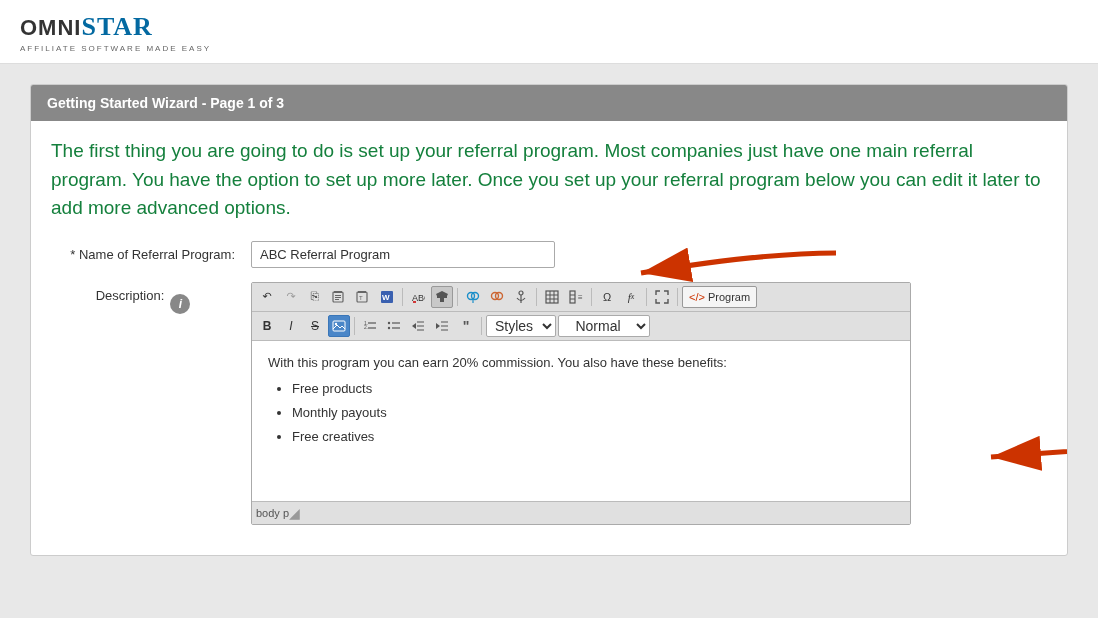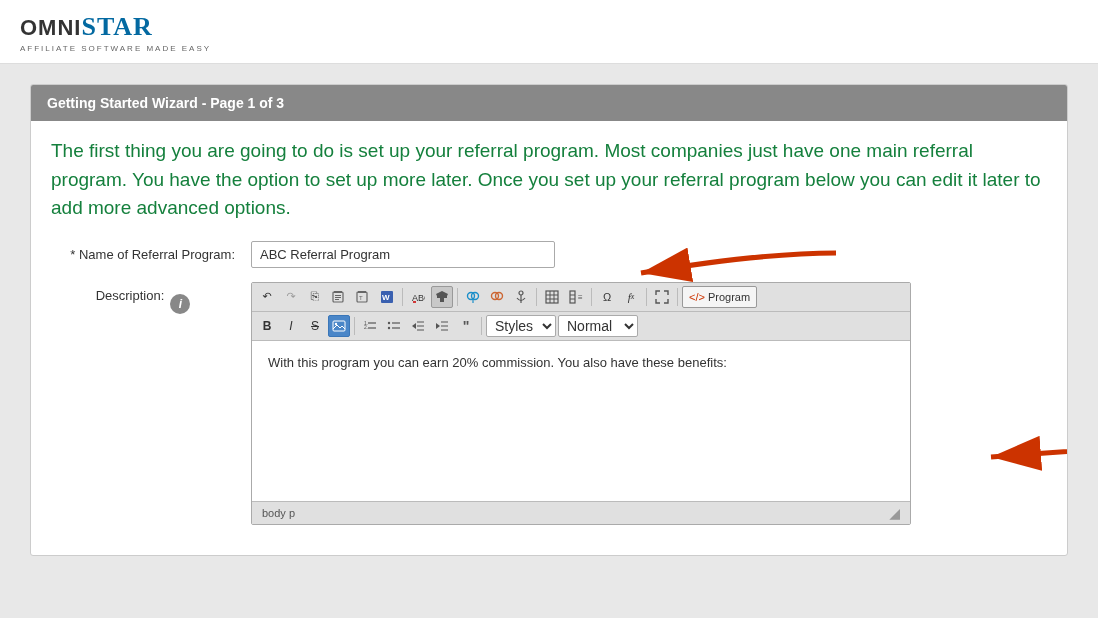--- a/index.html
+++ b/index.html
@@ -211,25 +211,24 @@
       margin-top: 6px;
     }
     .editor-content ul li {
       margin-bottom: 3px;
     }
 
     
     .editor-statusbar {
       background: #e0e0e0;
       border-top: 1px solid #bbb;
-      padding: 3px 10px;
+      padding: 3px 4px;
       font-size: 11px;
       color: #555;
       display: flex;
-      justify-content: space-between;
       align-items: center;
     }
 
     
     .arrow-1 {
       position: absolute;
       top: 2px;
       left: 310px;
       pointer-events: none;
     }
@@ -465,27 +464,32 @@
                     </svg>
                 </button>
 
                 <button class="toolbar-btn" title="Blockquote" style="font-size:14px;font-weight:bold;color:#555;">"</button>
                 <div class="toolbar-sep"></div>
 
                 <select class="toolbar-select" style="width:70px;">
                   <option>Styles</option>
                 </select>
 
-                <select class="toolbar-select" style="width:80px;">
+                <select class="toolbar-select" style="width:92px;text-align:center;">
                   <option>Normal</option>
                 </select>
               </div>
 
               <div class="editor-content" contenteditable="true" style="">
                 <p>With this program you can earn 20% commission. You also have these benefits:</p>
+                <ul>
+                  <li>Free products</li>
+                  <li>Monthly payouts</li>
+                  <li>Free creatives</li>
+                </ul>
               </div>
 
               <div class="editor-statusbar">
                 <span>body p</span>
                 <span style="font-size:14px;color:#999;">◢</span>
               </div>
 
             </div>
 
             <svg style="position:absolute;top:145px;left:660px;pointer-events:none;" width="340" height="50" viewBox="0 0 340 50">

